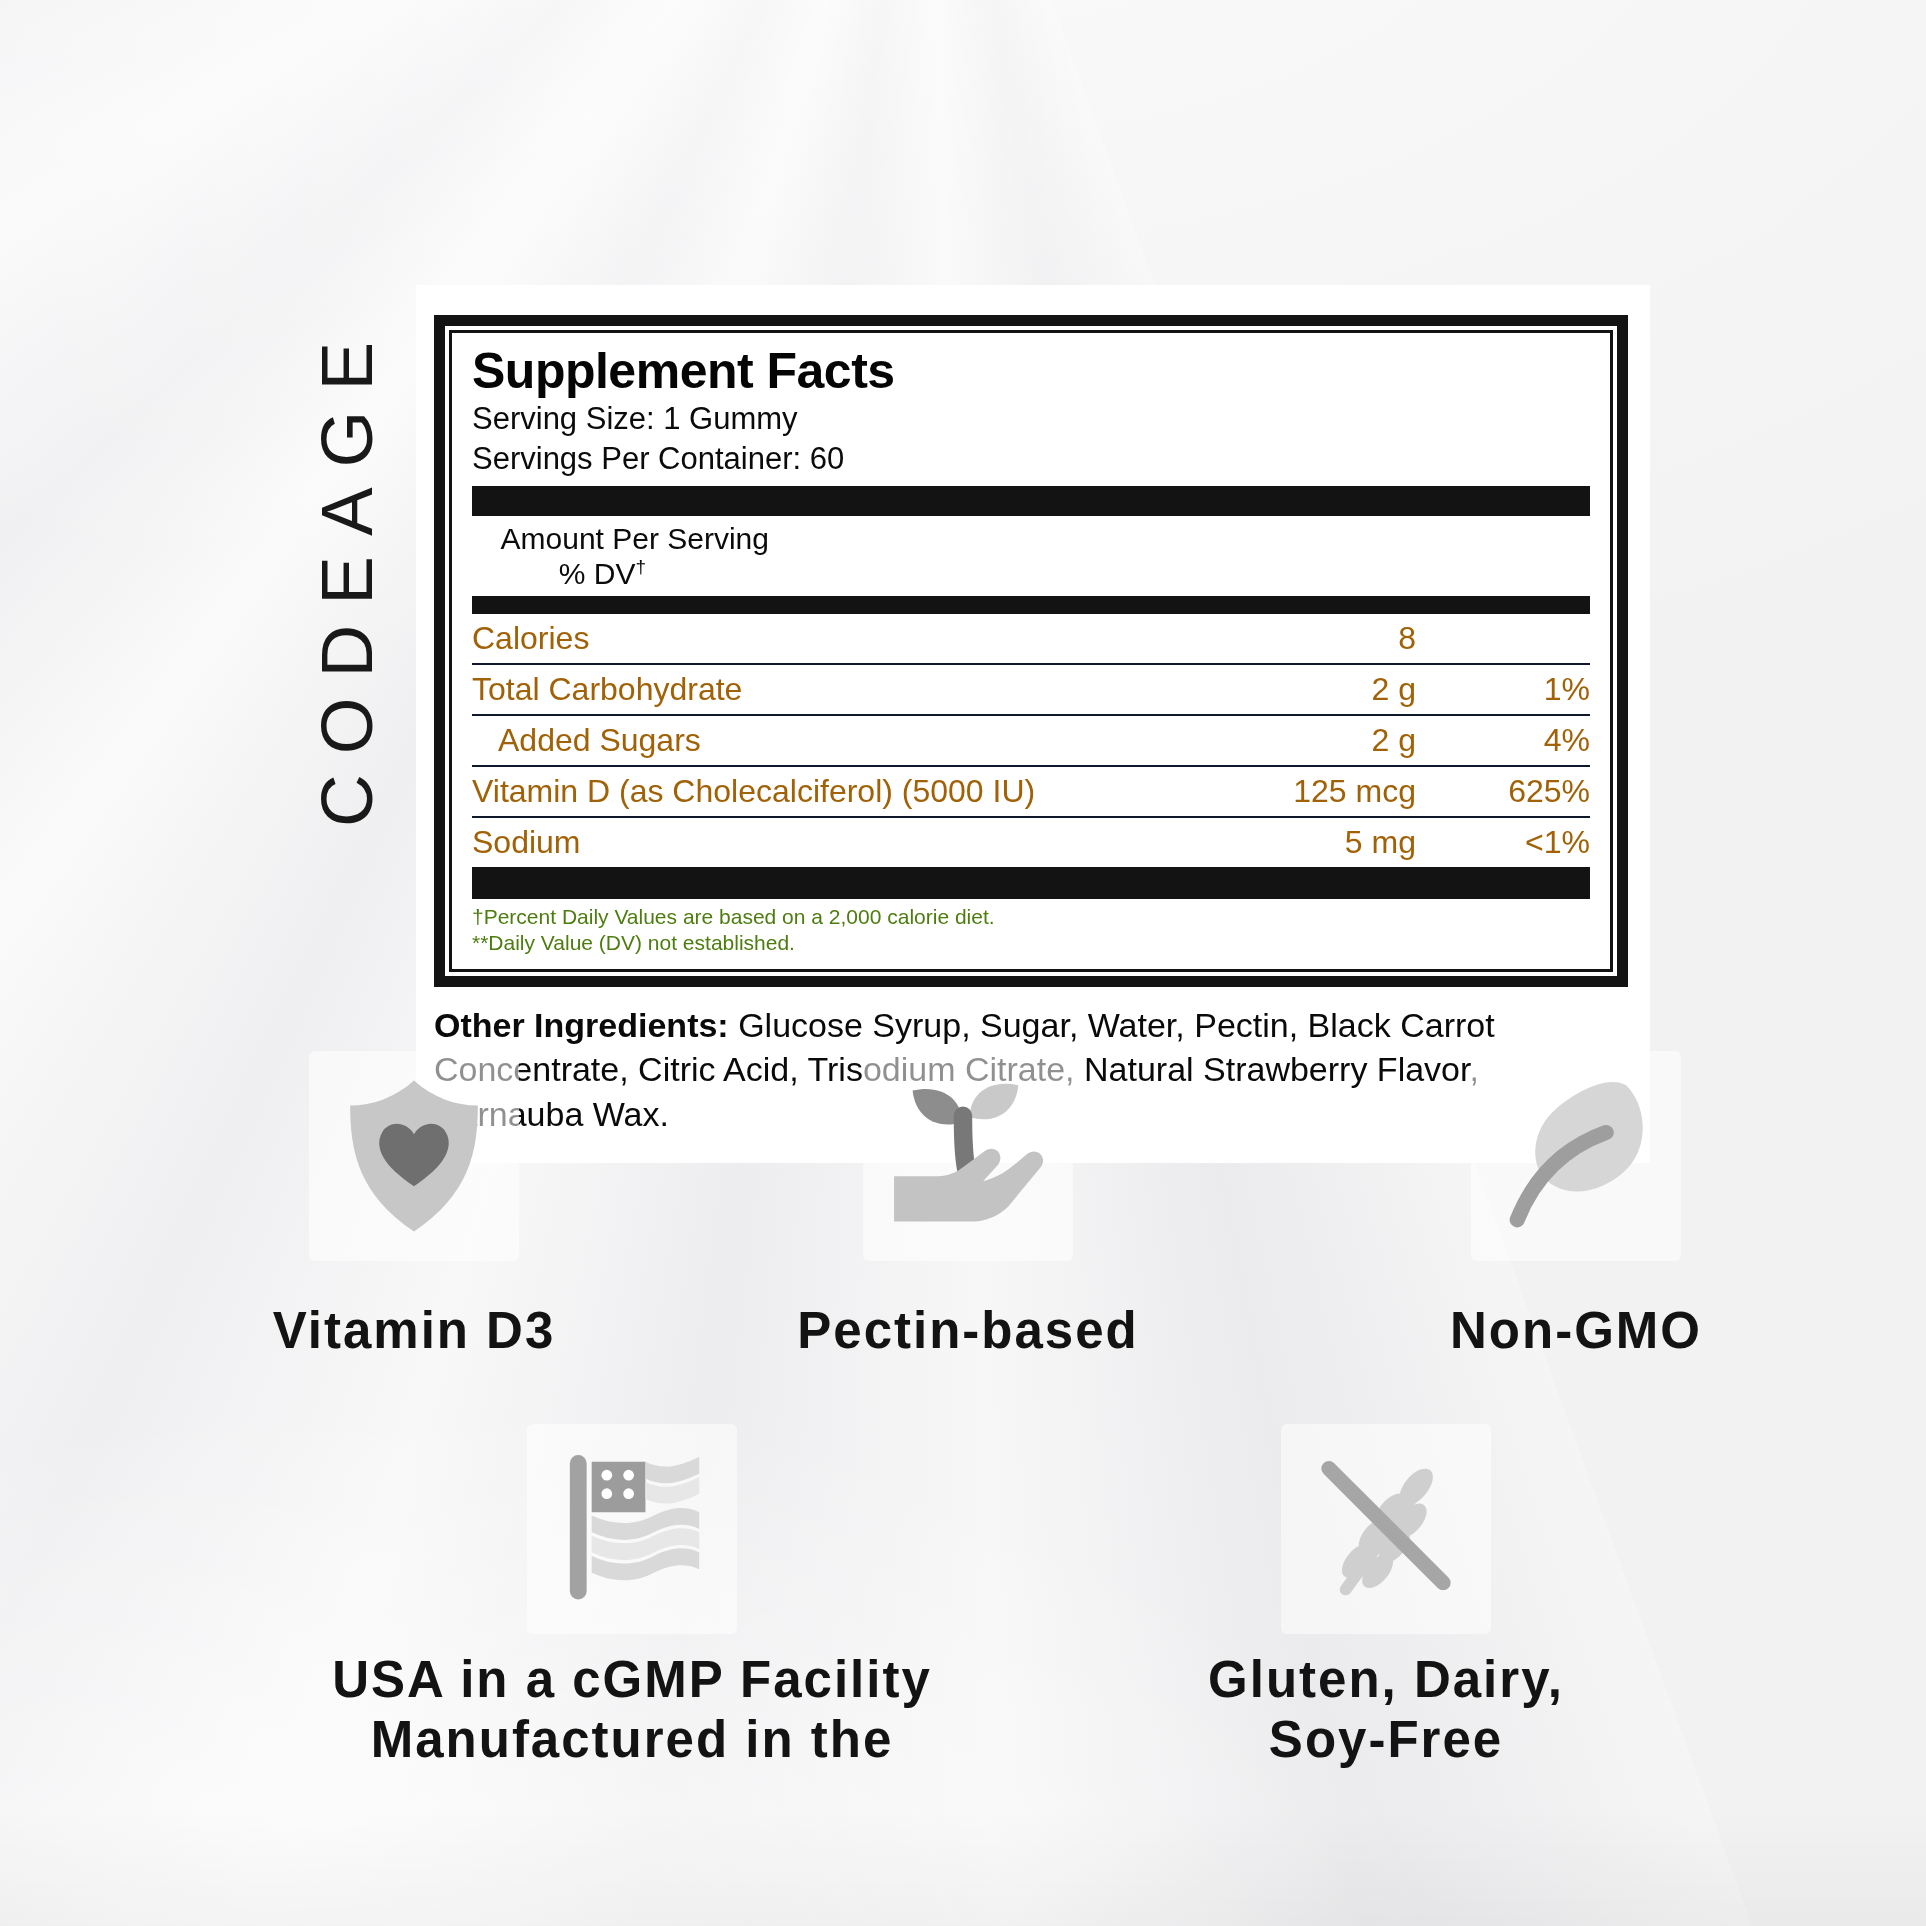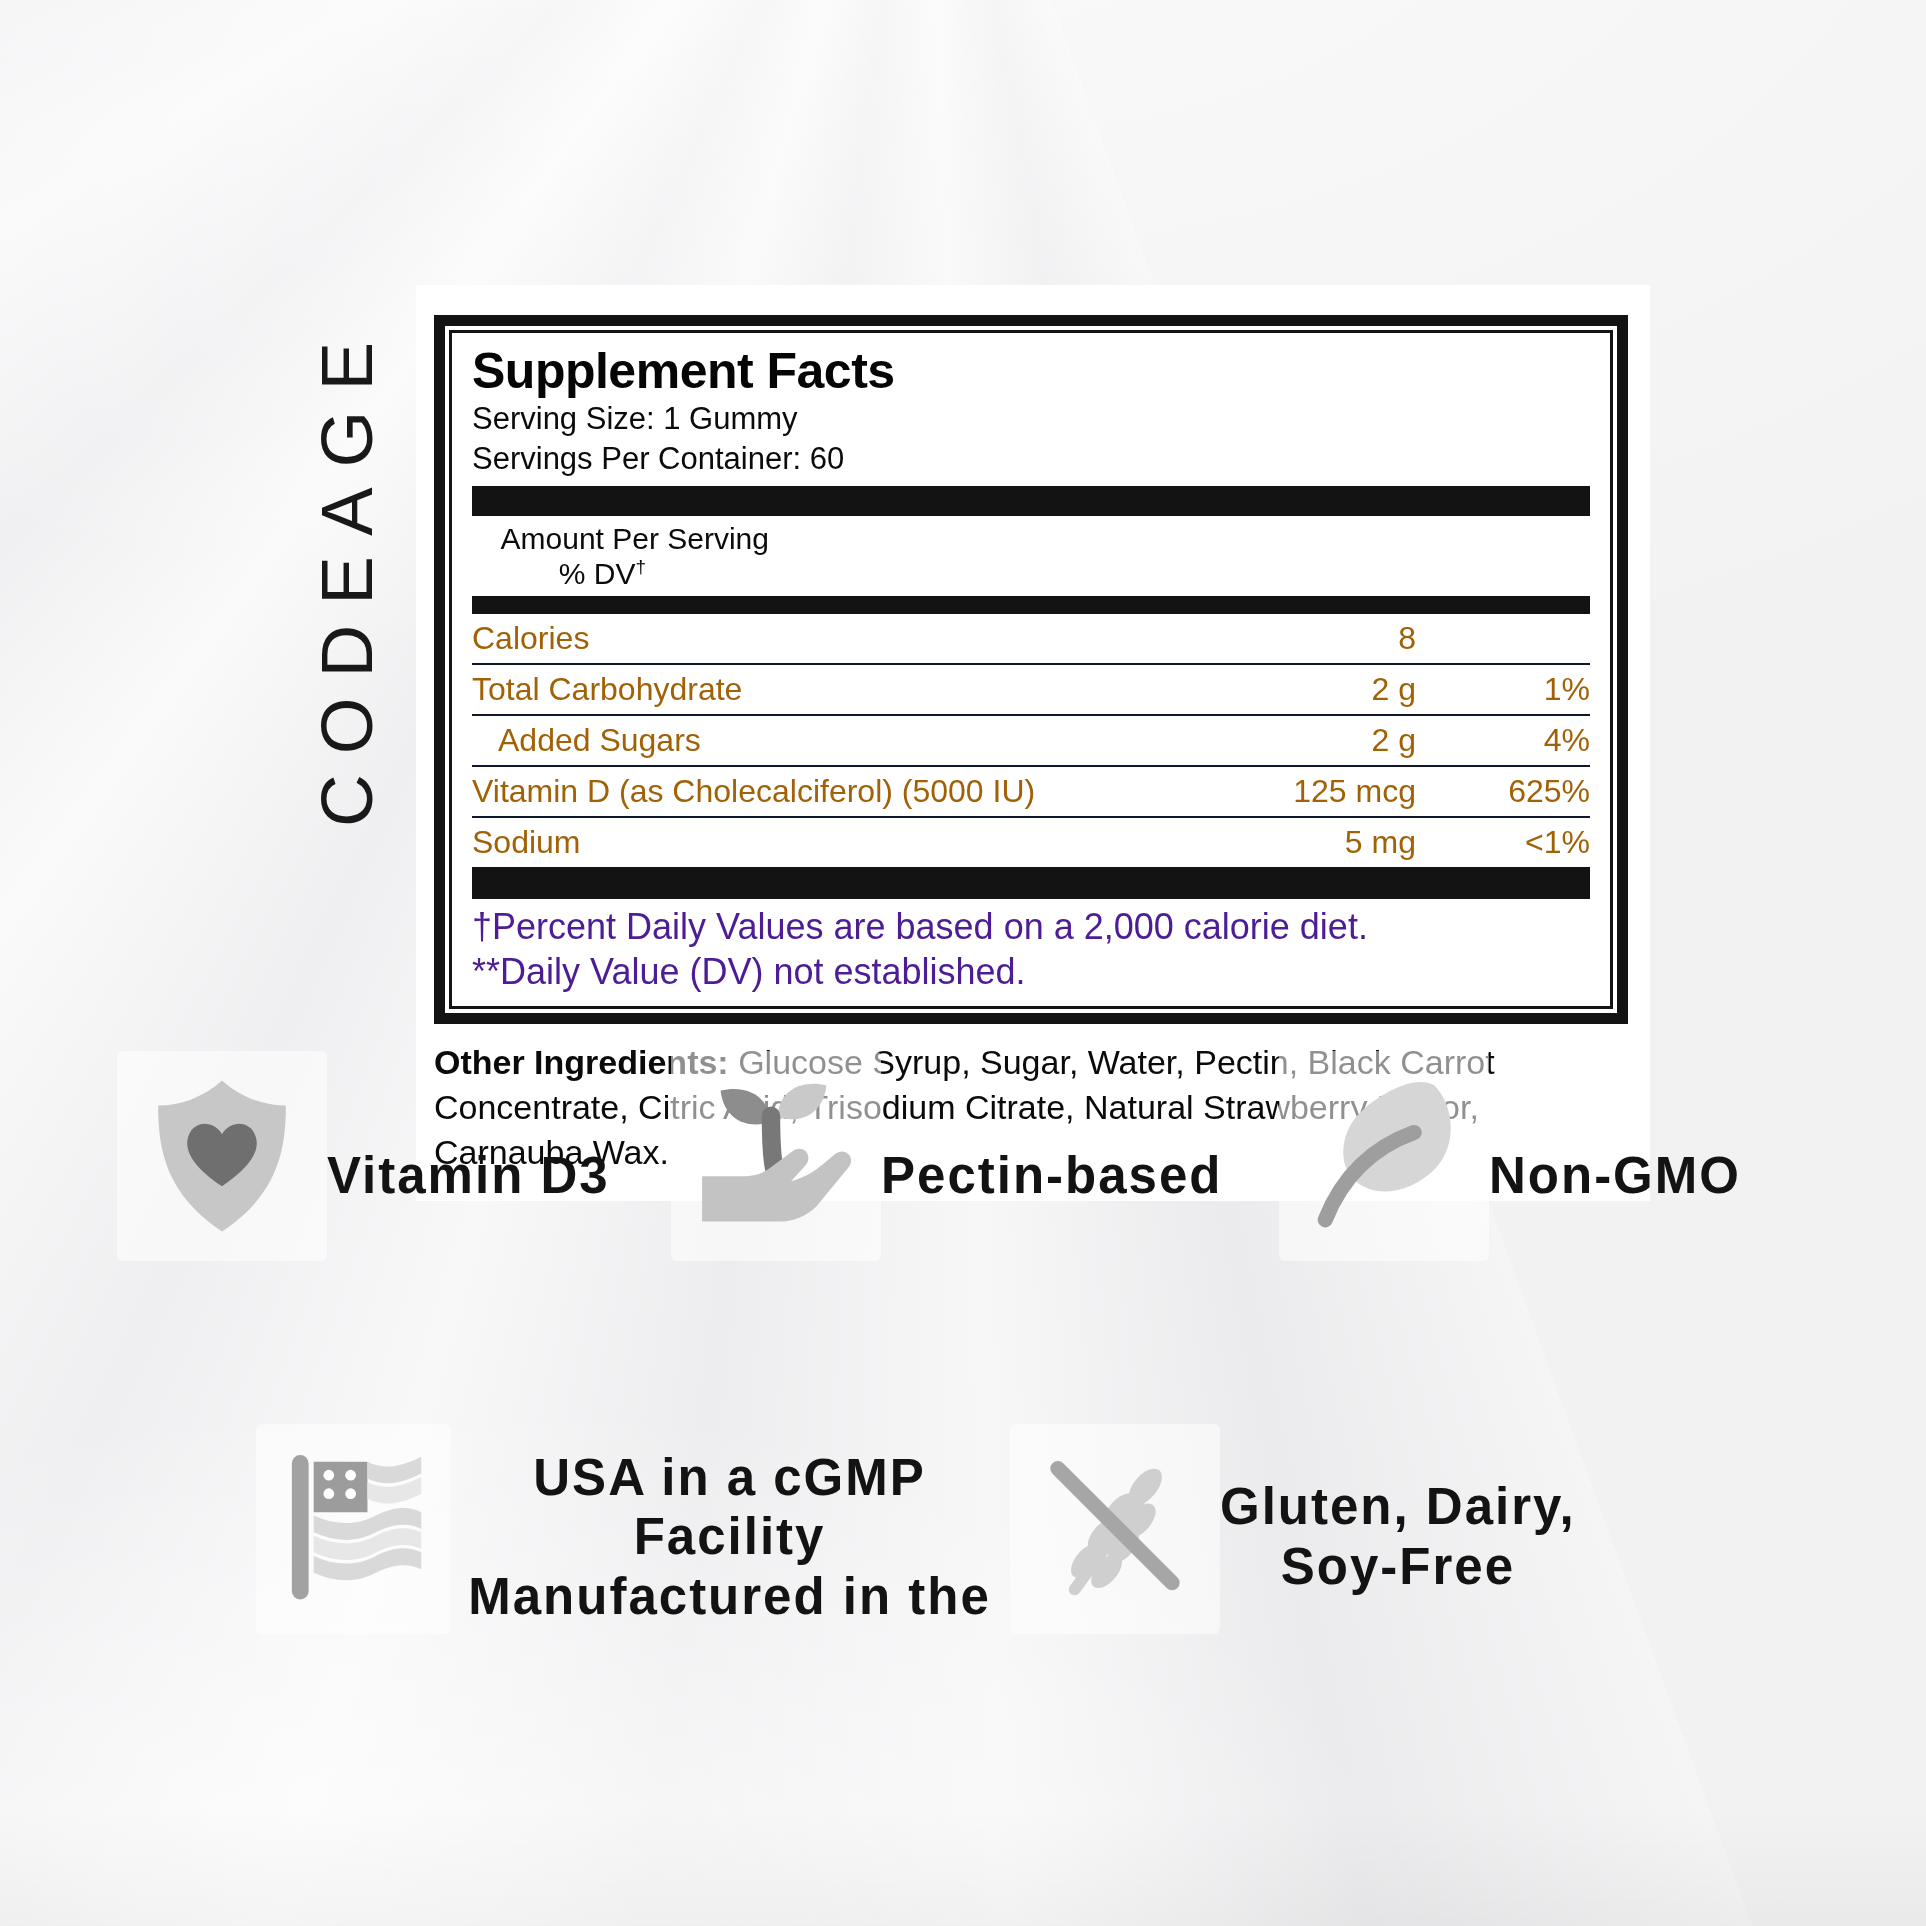--- a/index.html
+++ b/index.html
@@ -49,27 +49,27 @@
   .bar.bottom{height:32px;margin-top:0;}
   .cols{display:flex;align-items:baseline;}
   .cols .c-name{flex:1;}
   .cols .c-amt{width:297px;text-align:right;}
   .cols .c-dv{width:174px;text-align:right;}
   .head-row{padding:6px 0 5px;font-size:30px;color:#0b0b0b;flex-direction:column;}
   .head-row sup{font-size:19px;}
   .nrow{padding:6px 0;font-size:32px;color:#a16207;}
   .nrow + .nrow{border-top:2px solid #0f172a;}
   .nrow .indent{padding-left:26px;}
-  .footnotes{margin-top:5px;font-size:36px;line-height:1.26;color:#4c1d95;}
+  .footnotes{margin-top:5px;font-size:21px;line-height:1.26;color:#4d7c0f;}
   .ingredients{margin-top:16px;font-size:34px;line-height:1.32;color:#0a0a0a;}
   .ingredients b{font-weight:700;}
 
   
   .feature{
-    position:absolute;display:flex;flex-direction:row;align-items:center;
+    position:absolute;display:flex;flex-direction:column;align-items:center;
   }
   .icon-tile{
     width:210px;height:210px;border-radius:6px;
     background:rgba(255,255,255,.55);
     display:flex;align-items:center;justify-content:center;
   }
   .icon-tile svg{width:168px;height:168px;display:block;}
   .feature-label{
     margin-top:40px;text-align:center;
     font-size:51px;line-height:1.17;font-weight:700;color:#131313;letter-spacing:2px;

